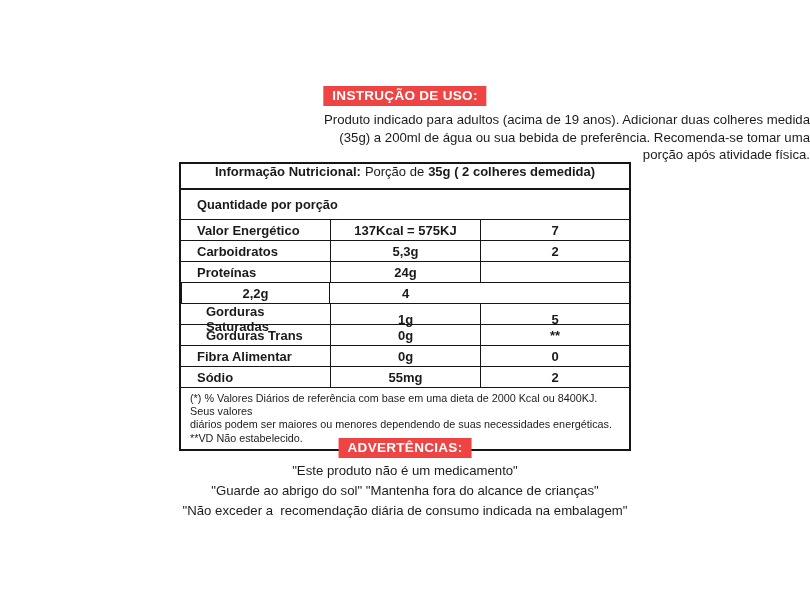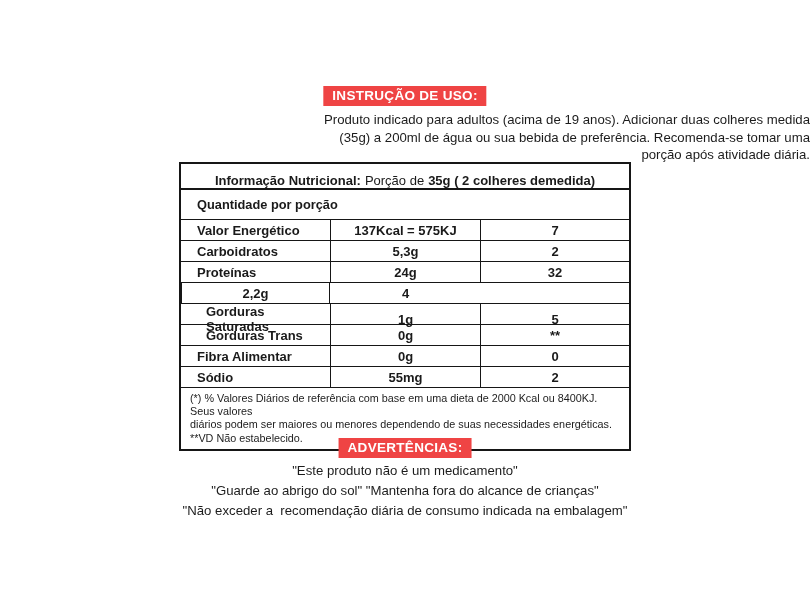--- a/index.html
+++ b/index.html
@@ -32,21 +32,21 @@
   }
 
   .ntable {
     position:absolute; top:162px; left:179px;
     width:452px;
     border:2px solid #161616;
     background:#ffffff;
   }
   .t-title {
     height:26px;
-    display:flex; align-items:flex-end; justify-content:center;
+    display:flex; align-items:flex-start; justify-content:center;
     gap:4px;
     border-bottom:2px solid #161616;
     font-size:13px;
     white-space:nowrap;
   }
   .t-title .b { font-weight:700; }
   .t-colhead {
     display:grid;
     grid-template-columns:149px 151px 1fr;
     height:30px;
@@ -92,21 +92,21 @@
 
 <div class="page">
 
   <div class="black-tag instr-tag">
     <span>INSTRUÇÃO DE USO:</span>
   </div>
 
   <div class="para">
     <div>Produto indicado para adultos (acima de 19 anos). Adicionar duas colheres medida</div>
     <div>(35g) a 200ml de água ou sua bebida de preferência. Recomenda-se tomar uma</div>
-    <div>porção após atividade diária.</div>
+    <div>porção após atividade física.</div>
   </div>
 
   <div class="ntable">
 
     <div class="t-title">
       <span class="b">Informação Nutricional:</span>
       <span>Porção de</span>
       <span class="b">35g ( 2 colheres demedida)</span>
     </div>
 
@@ -120,21 +120,20 @@
       <span class="vd">7</span>
     </div>
     <div class="t-row">
       <span class="lbl">Carboidratos</span>
       <span class="val">5,3g</span>
       <span class="vd">2</span>
     </div>
     <div class="t-row">
       <span class="lbl">Proteínas</span>
       <span class="val">24g</span>
-      <span class="vd">32</span>
     </div>
     <div class="t-row">
       <span class="val">2,2g</span>
       <span class="vd">4</span>
     </div>
     <div class="t-row indent">
       <span class="lbl">Gorduras Saturadas</span>
       <span class="val">1g</span>
       <span class="vd">5</span>
     </div>

